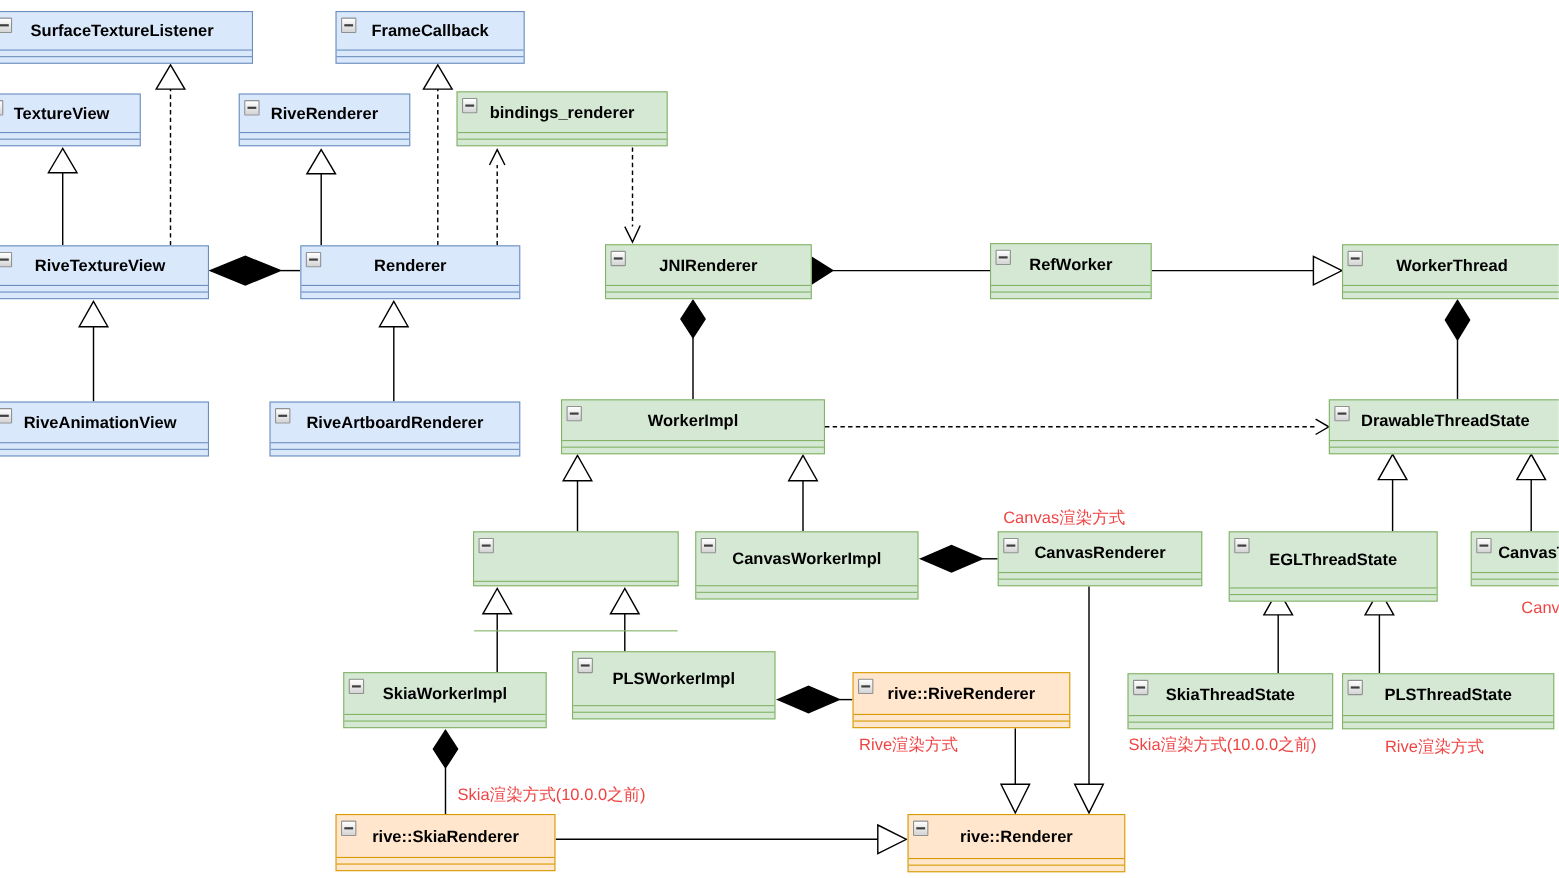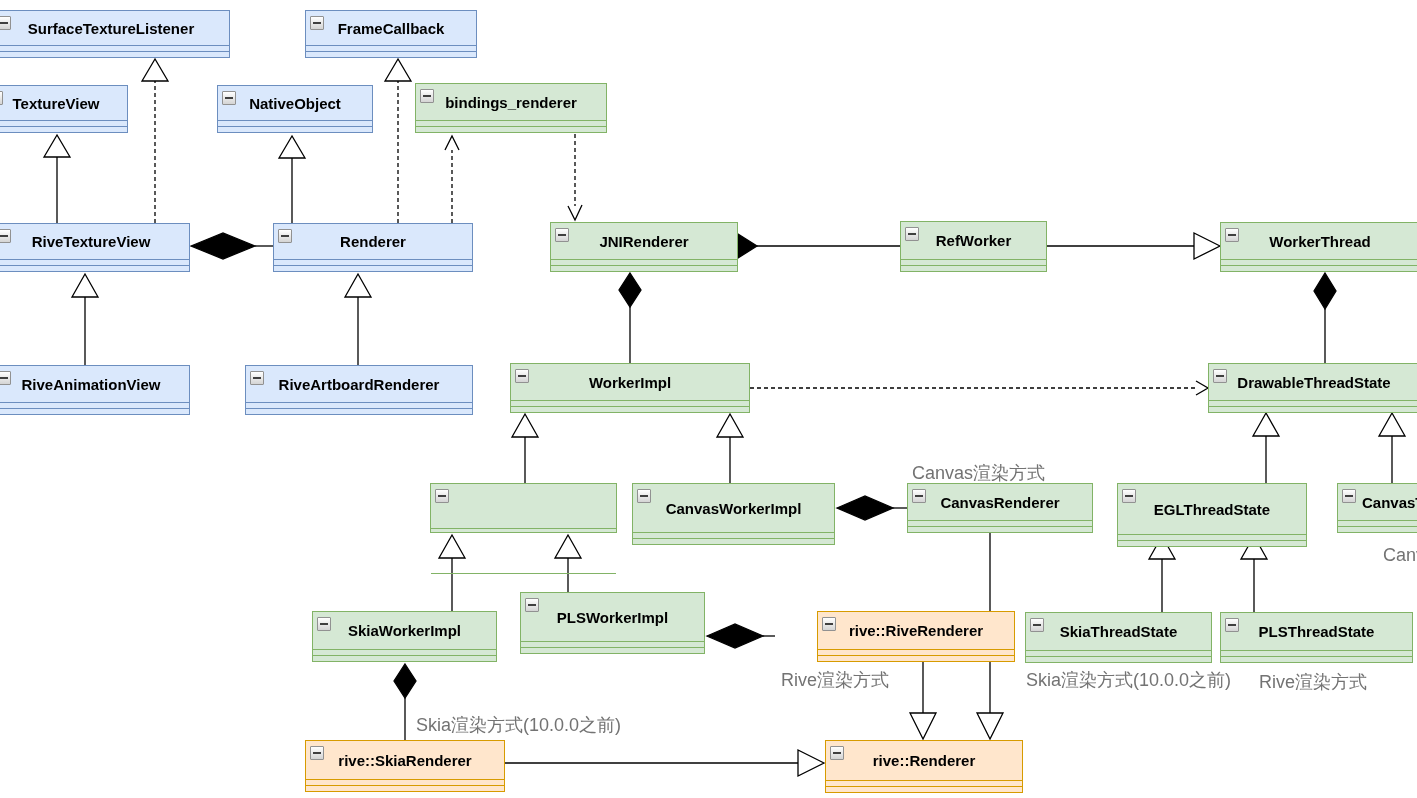--- a/index.html
+++ b/index.html
@@ -26,21 +26,21 @@
   .uml-class.orange{background:#ffe6cc;border-color:#d79b00;}
   .uml-class.orange .strip{border-color:#d79b00;}
   .collapse-icon{
     position:absolute;left:4px;top:5px;width:14px;height:14px;box-sizing:border-box;
     border:1px solid #919191;background:linear-gradient(#ffffff,#d4d4d4);border-radius:1px;
   }
   .collapse-icon::after{
     content:"";position:absolute;left:2px;right:2px;top:5px;height:2px;background:#3f3f3f;
   }
   .free-label{
-    position:absolute;z-index:2;font-size:18px;color:#737373;white-space:nowrap;
+    position:absolute;z-index:2;font-size:15px;color:#ef4444;white-space:nowrap;
   }
 </style>
 </head>
 <body>
 
 <div id="canvas" style="background: rgb(255, 255, 255);">
   <svg id="edges" width="1417" height="798">
       <g>
         <polyline points="57,223 57,157" fill="none" stroke="#000000" stroke-width="1.3"></polyline>
         <polygon fill="#ffffff" points="57,135 44,157 70,157" stroke="#000000" stroke-width="1.3"></polygon>
@@ -167,21 +167,21 @@
     <div class="strip"></div>
   </div>
     <div class="uml-class blue" style="left: -16px; top: 85px; width: 144px; height: 48px;">
     <div class="collapse-icon"></div>
     <div class="title">TextureView</div>
     <div class="strip"></div>
     <div class="strip"></div>
   </div>
     <div class="uml-class blue" style="left: 217px; top: 85px; width: 156px; height: 48px;">
     <div class="collapse-icon"></div>
-    <div class="title">NativeObject</div>
+    <div class="title">RiveRenderer</div>
     <div class="strip"></div>
     <div class="strip"></div>
   </div>
     <div class="uml-class green" style="left: 415px; top: 83px; width: 192px; height: 50px;">
     <div class="collapse-icon"></div>
     <div class="title">bindings_renderer</div>
     <div class="strip"></div>
     <div class="strip"></div>
   </div>
     <div class="uml-class blue" style="left: -8px; top: 223px; width: 198px; height: 49px;">
@@ -273,21 +273,21 @@
     <div class="title">SkiaWorkerImpl</div>
     <div class="strip"></div>
     <div class="strip"></div>
   </div>
     <div class="uml-class green" style="left: 520px; top: 592px; width: 185px; height: 62px;">
     <div class="collapse-icon"></div>
     <div class="title">PLSWorkerImpl</div>
     <div class="strip"></div>
     <div class="strip"></div>
   </div>
-    <div class="uml-class orange" style="left: 775px; top: 611px; width: 198px; height: 51px; margin-left: 42px;">
+    <div class="uml-class orange" style="left: 775px; top: 611px; width: 198px; height: 51px;">
     <div class="collapse-icon"></div>
     <div class="title">rive::RiveRenderer</div>
     <div class="strip"></div>
     <div class="strip"></div>
   </div>
     <div class="uml-class green" style="left: 1025px; top: 612px; width: 187px; height: 51px;">
     <div class="collapse-icon"></div>
     <div class="title">SkiaThreadState</div>
     <div class="strip"></div>
     <div class="strip"></div>

